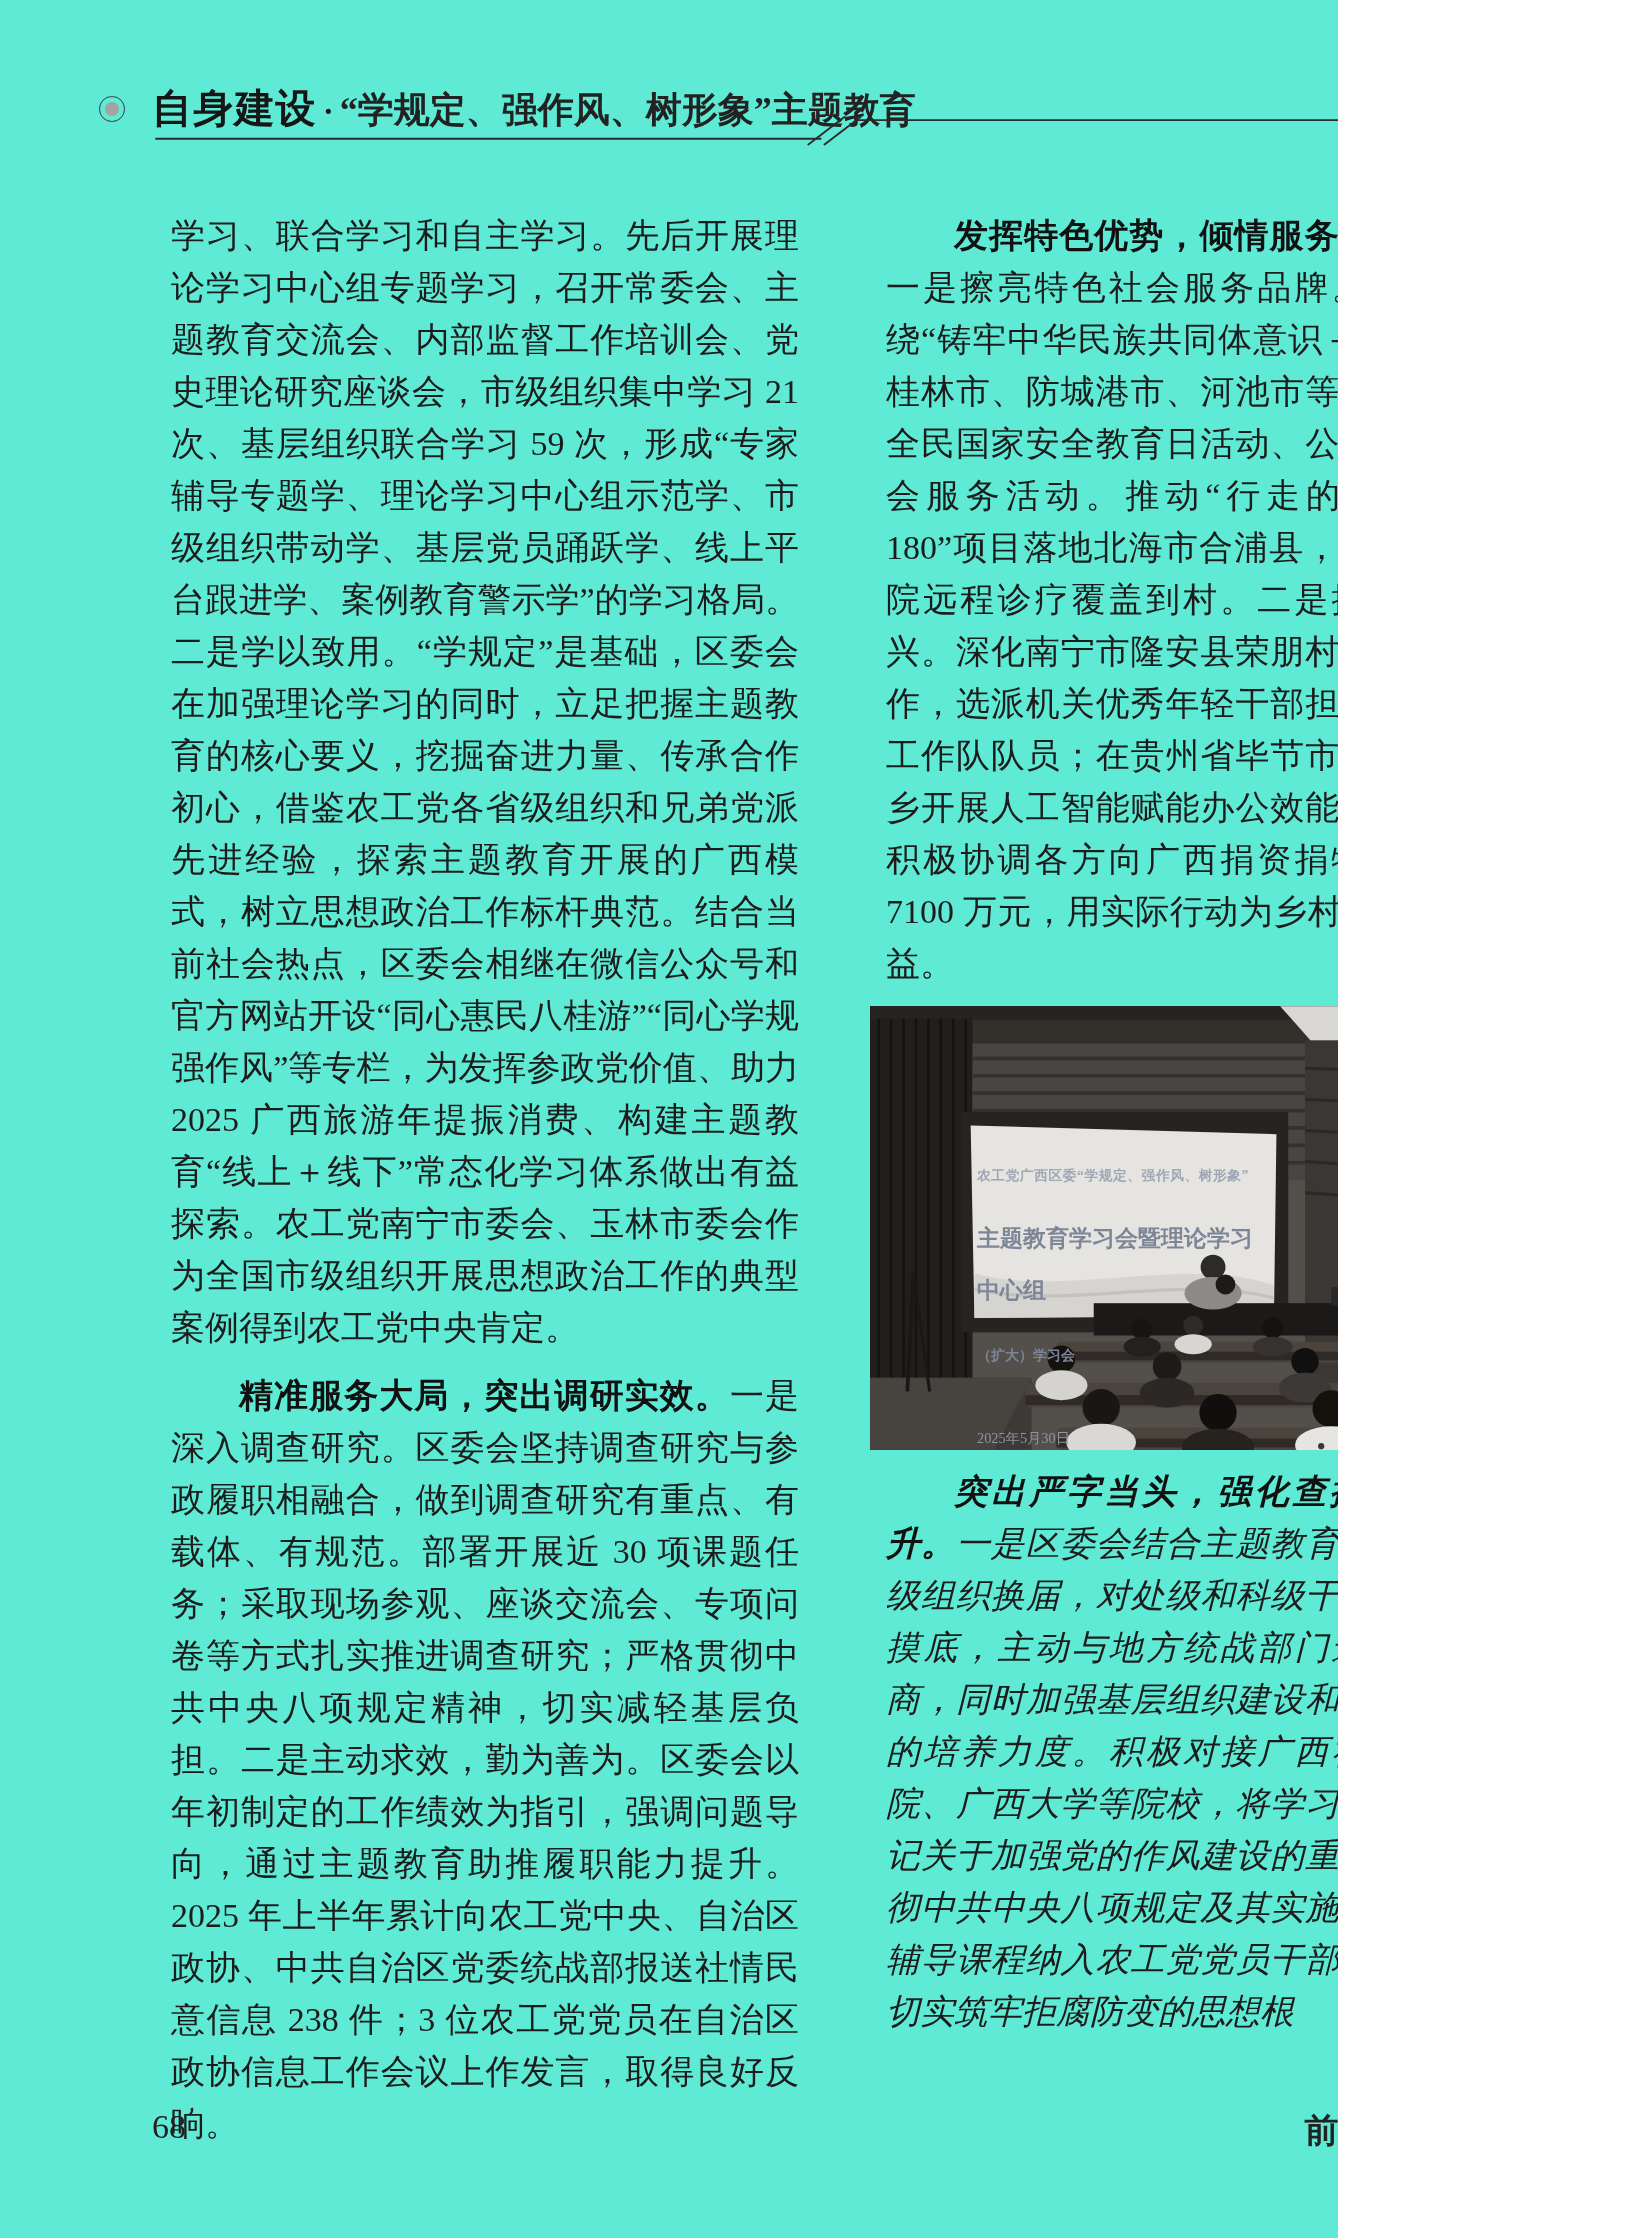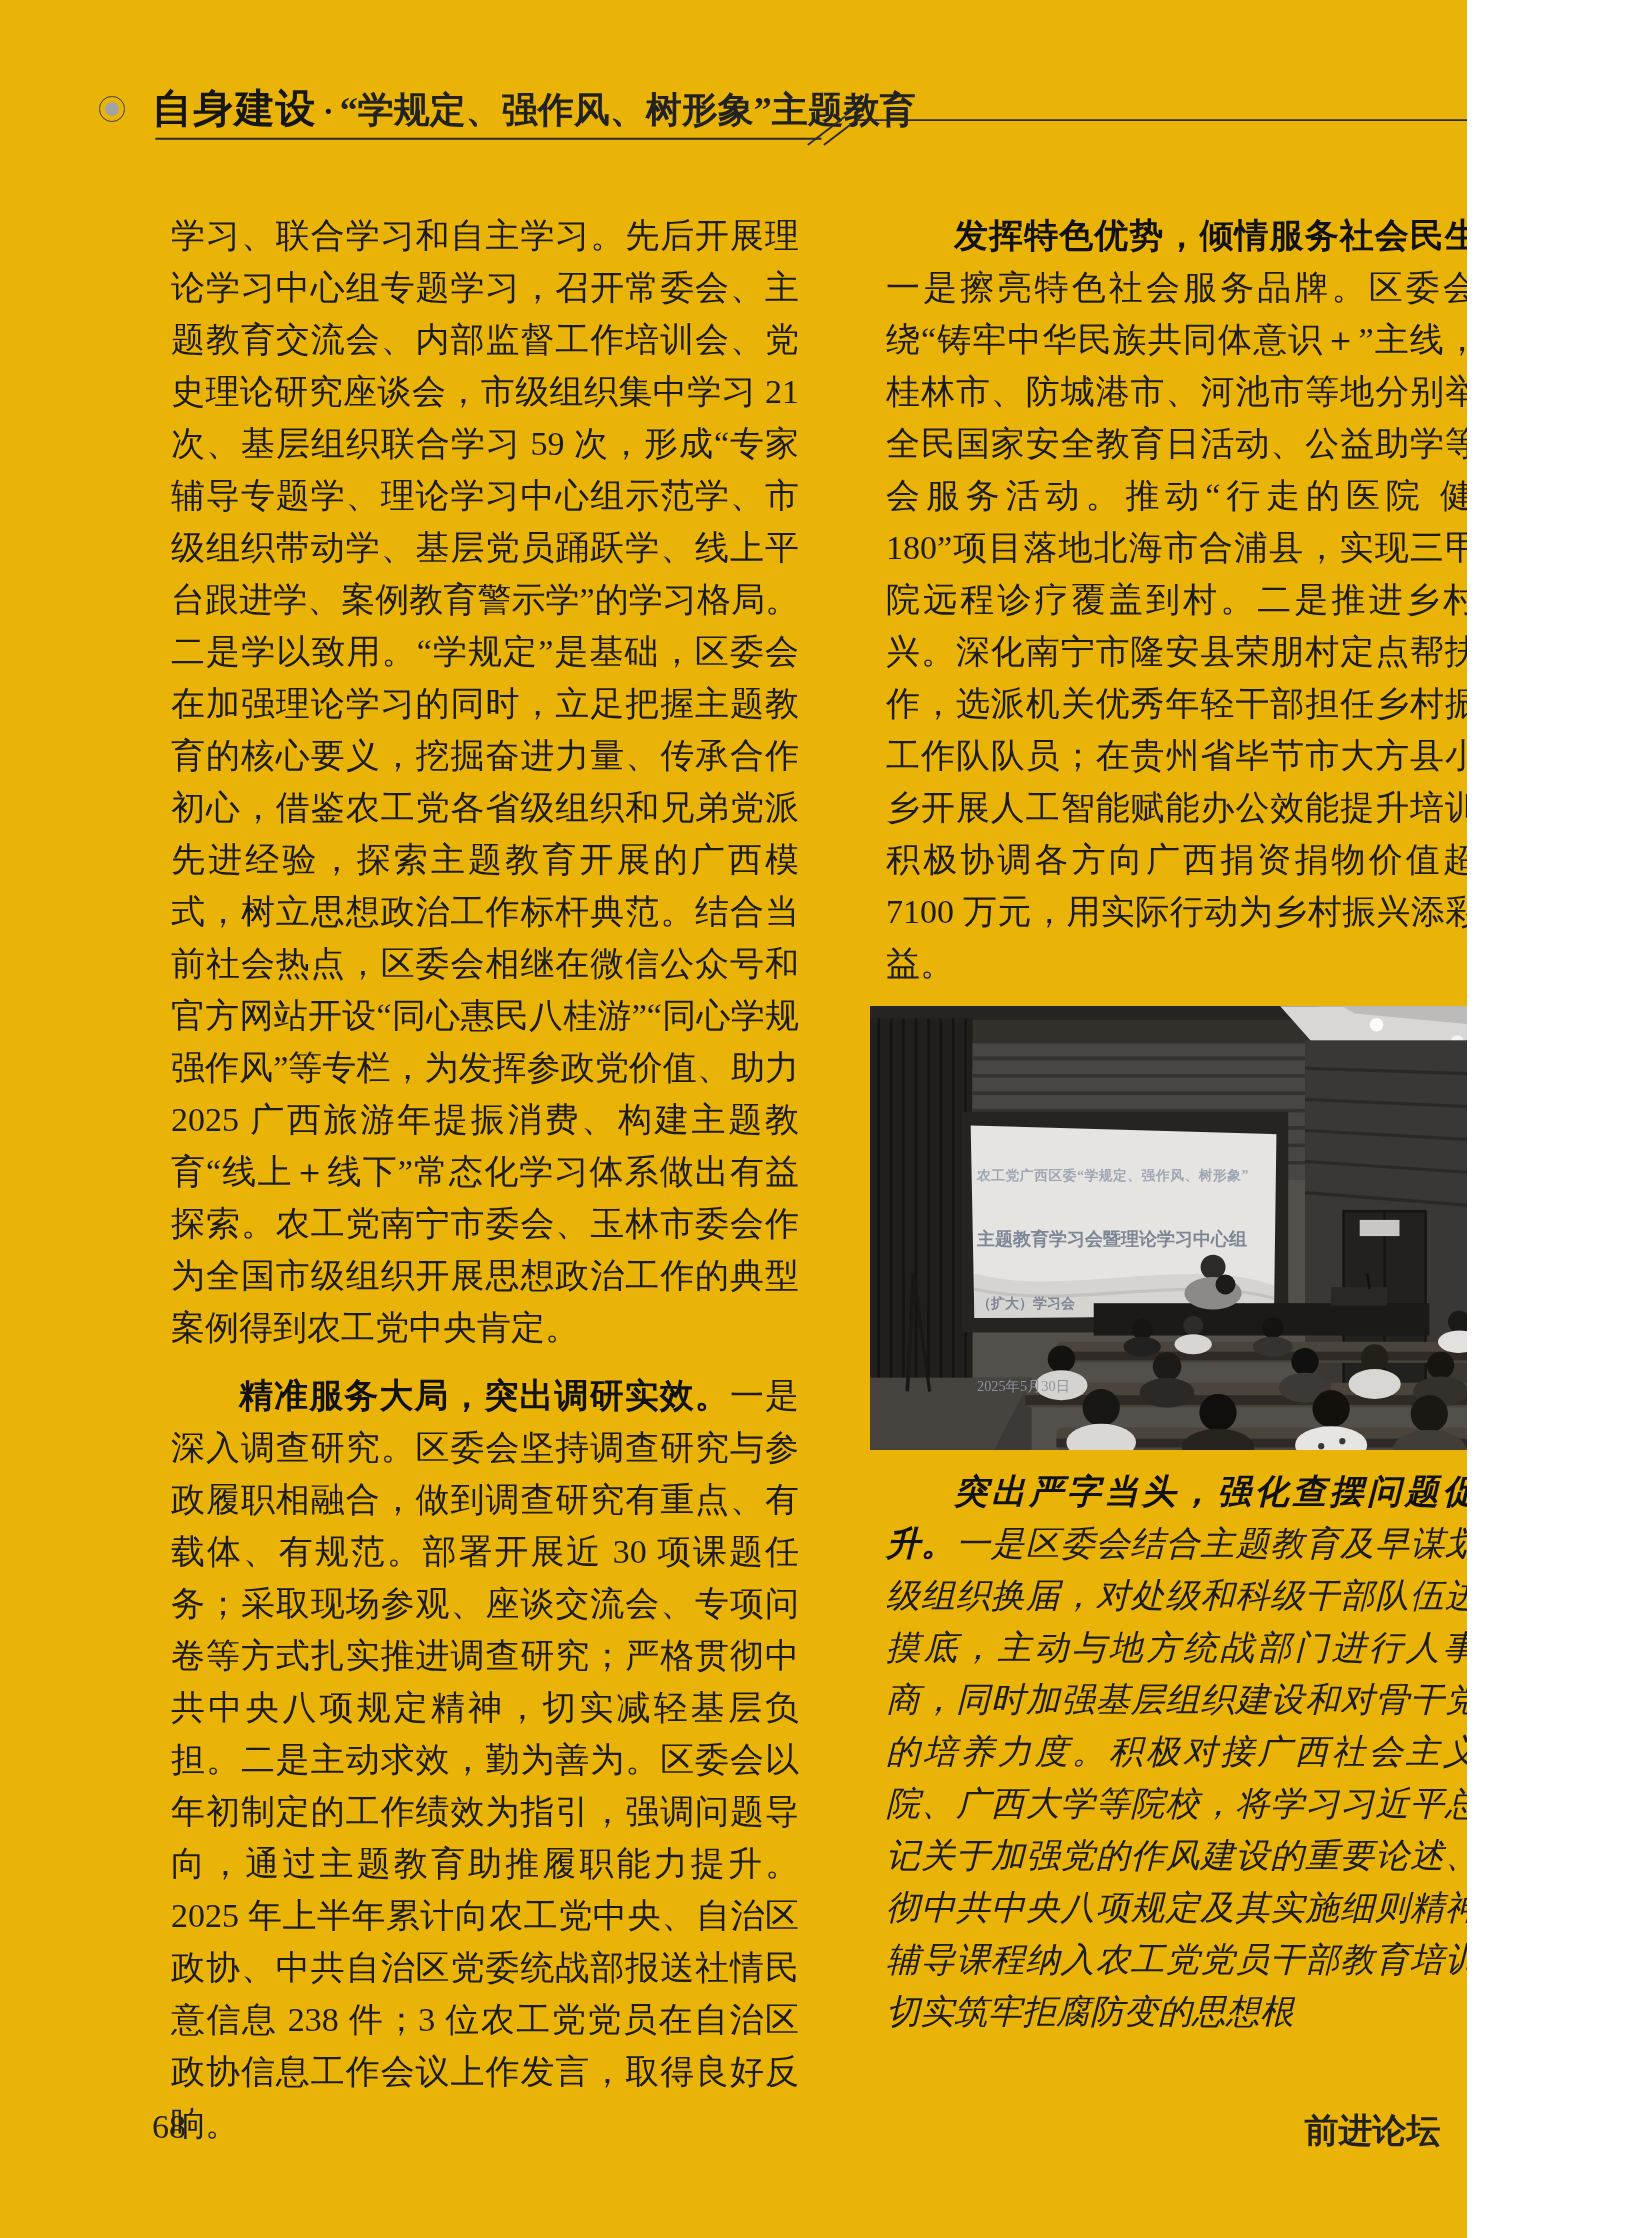--- a/index.html
+++ b/index.html
@@ -1,16 +1,16 @@
 <!DOCTYPE html>
 <html style="font-size:10px"><head>
 <meta charset="utf-8">
 <style>
   html,body{margin:0;padding:0;background:#ffffff;}
-  .page{position:relative;width:1467px;height:2239px;background:#eab308;overflow:hidden;
+  .page{position:relative;width:1338px;height:2239px;background:#5eead4;overflow:hidden;
         font-family:"Liberation Serif","DejaVu Serif",serif;color:#1b1b1b;}
 
   
   .header{position:absolute;left:0;top:0;width:1649px;height:162px;}
   .bullseye{position:absolute;left:99px;top:96px;width:23.6px;height:23.6px;
             border:1.9px solid #3c3c3c;border-radius:50%;}
   .bullseye::after{content:"";position:absolute;left:5px;top:5px;width:13.7px;height:13.7px;
             border-radius:50%;background:#a3a3a3;}
   .header-text{position:absolute;left:152px;top:81px;white-space:nowrap;}
   .header-section{font-family:"Liberation Sans","DejaVu Sans",sans-serif;
@@ -29,21 +29,21 @@
   .indent{text-indent:2em;}
   .no-indent{text-indent:0;}
   .lead{font-weight:bold;color:#111;}
 
   
   .photo{position:relative;width:660px;height:444px;margin-top:8.7px;background:#53504c;}
   .photo svg{position:absolute;left:0;top:0;}
   .screen-text{position:absolute;left:107px;top:144px;width:290px;text-align:left;
                font-family:"Liberation Serif","DejaVu Serif",serif;}
   .screen-l1{font-size:13.7px;color:#98a0b0;letter-spacing:0.6px;margin-bottom:11.2px;font-weight:bold;opacity:.9;}
-  .screen-l2{font-size:18px;color:#7d8697;font-weight:bold;margin-bottom:12.4px;}
+  .screen-l2{font-size:23px;color:#7d8697;font-weight:bold;margin-bottom:12.4px;}
   .screen-l3{font-size:14px;color:#7d8697;font-weight:bold;margin-bottom:30px;}
   .screen-date{font-size:14.3px;color:#8d94a2;}
 
   
   .caption{margin-top:25px;font-size:32px;line-height:50px;font-weight:bold;
            text-align:justify;text-indent:2em;color:#141414;}
   .after-caption{margin-top:13.7px;font-style:italic;}
 
   
   .footer{position:absolute;left:0;top:2108px;width:1649px;height:50px;font-size:34px;}

